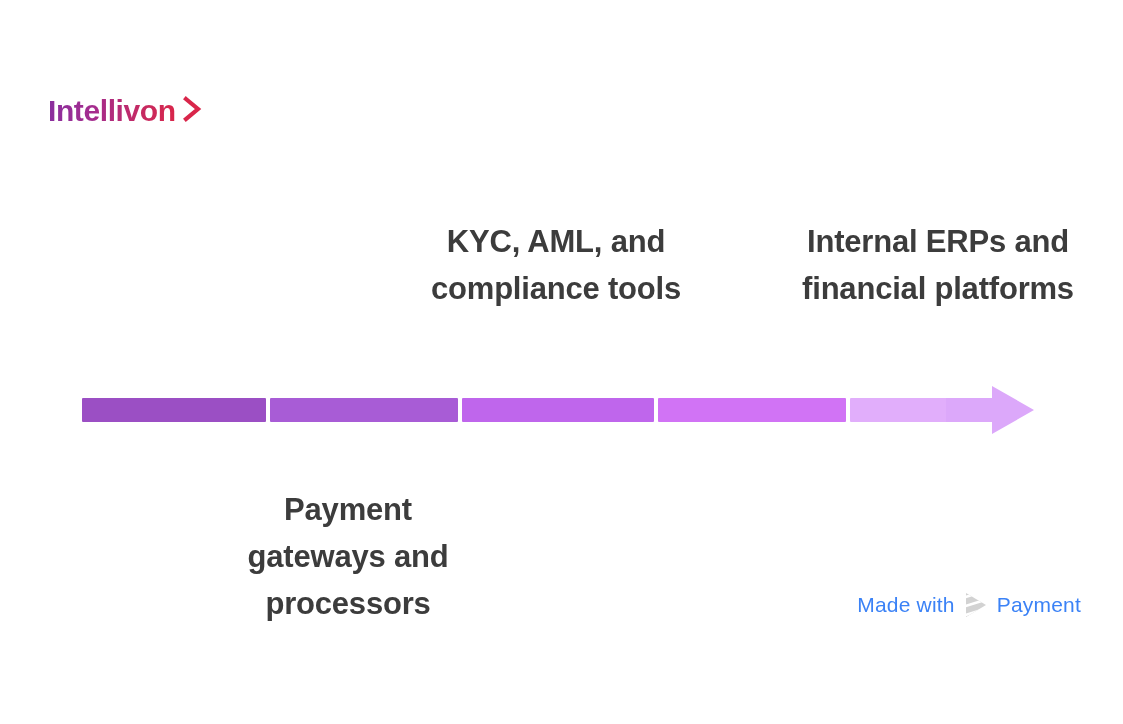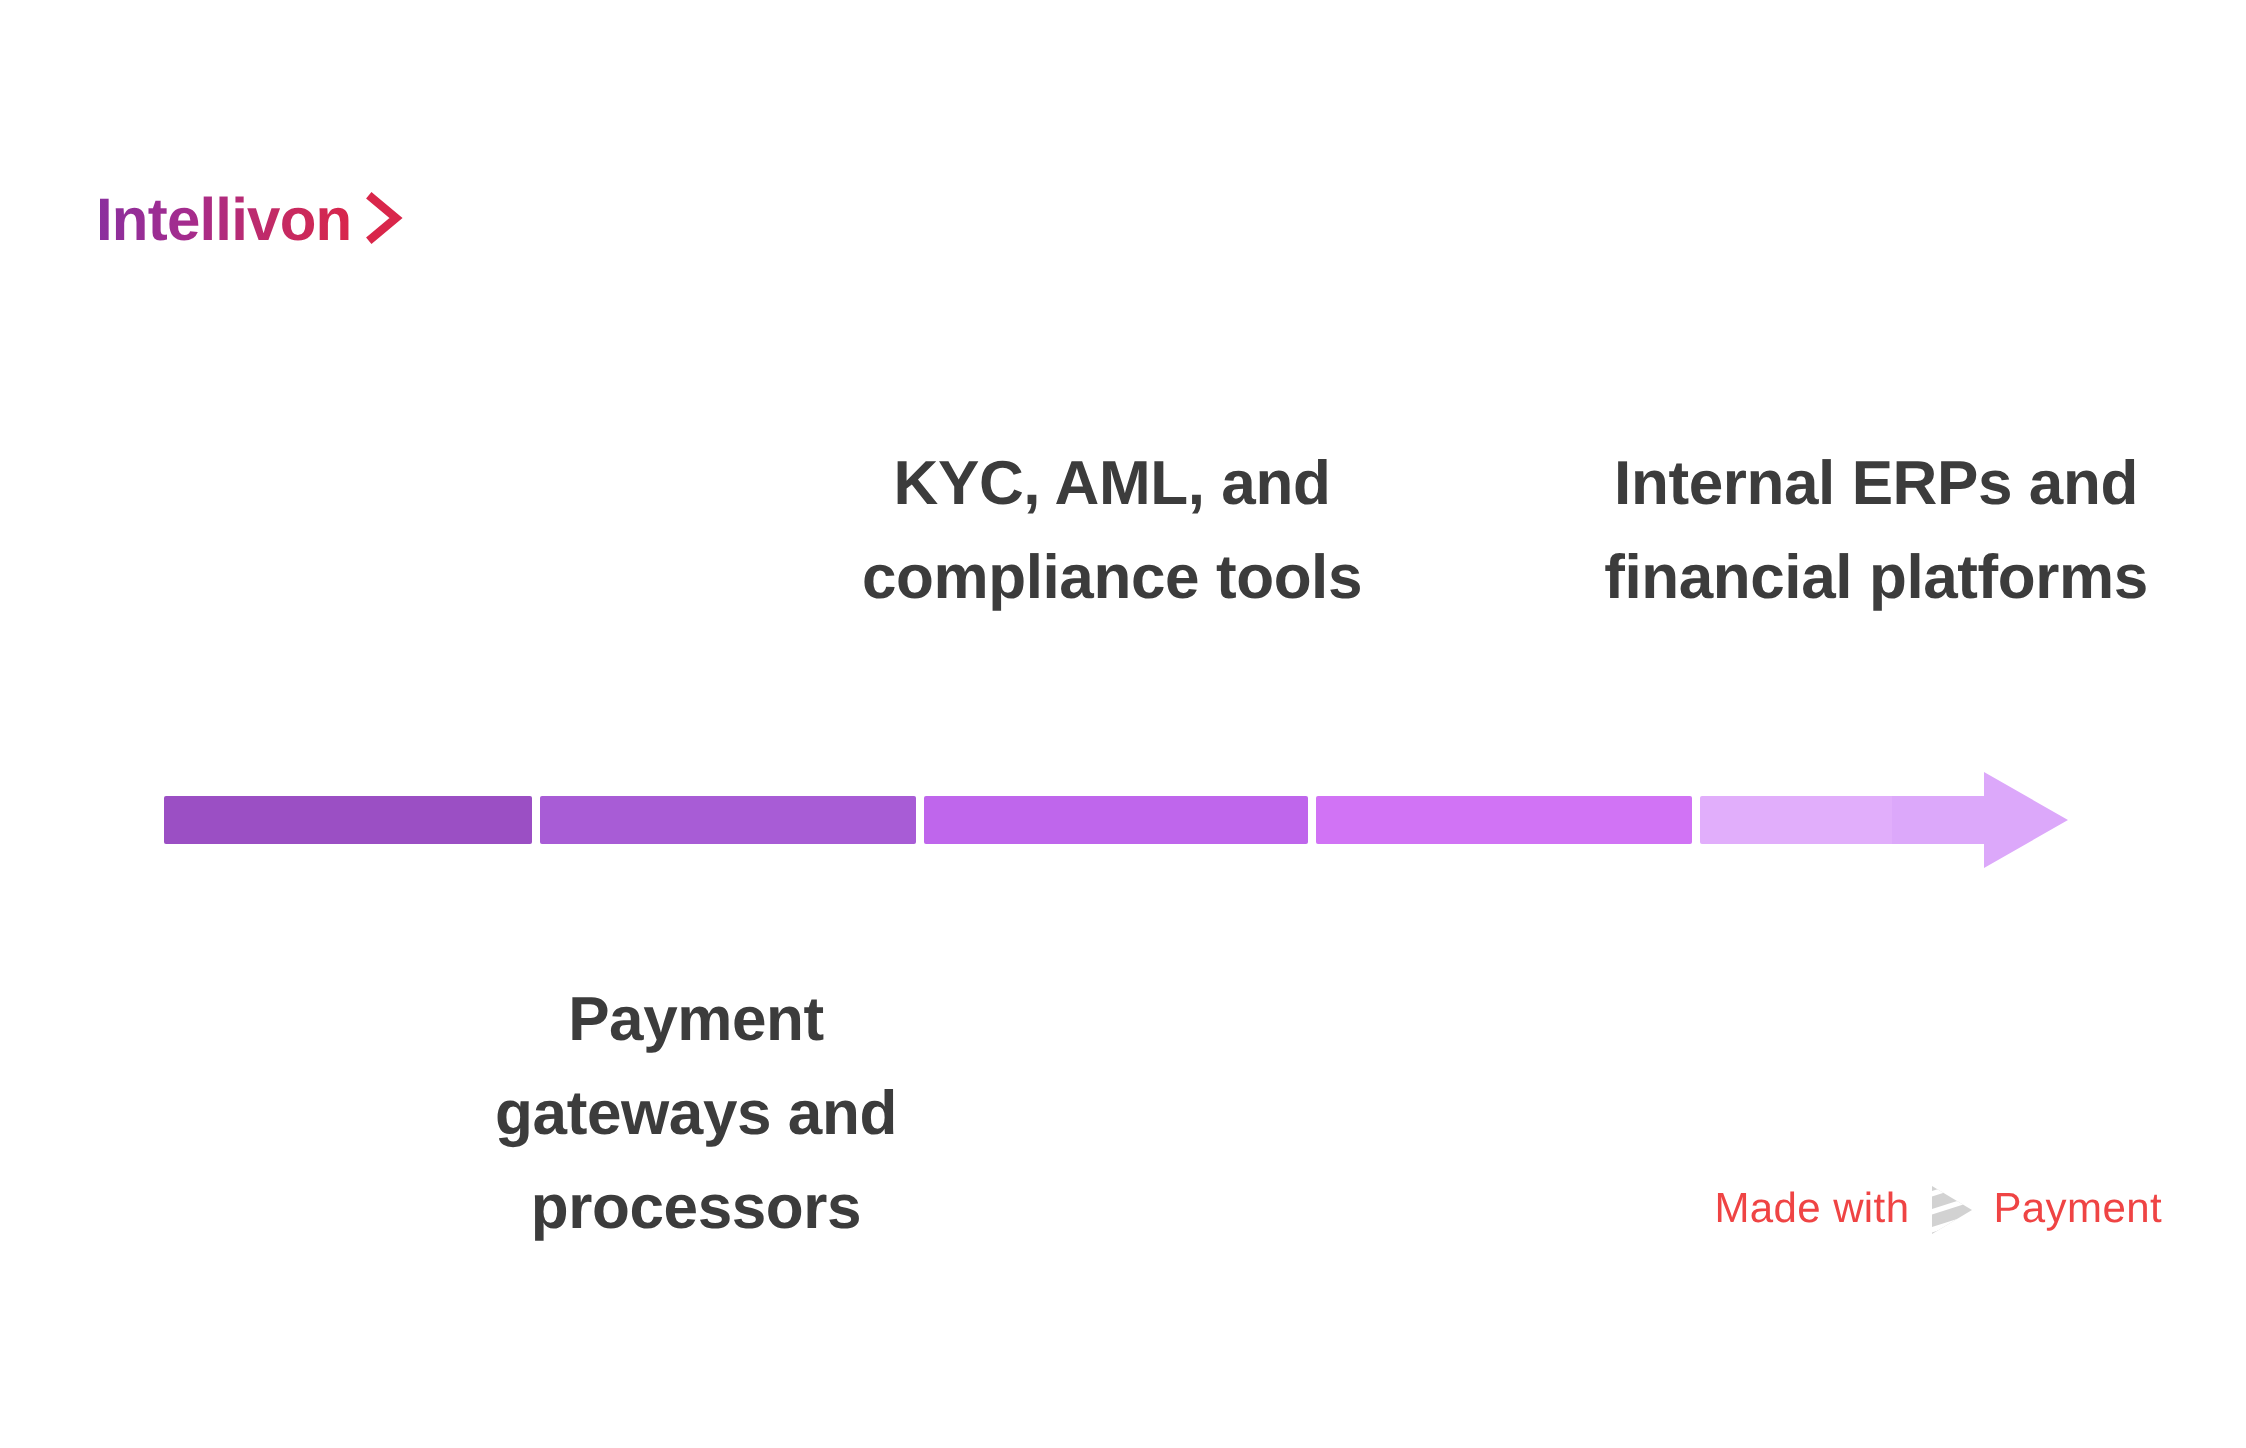--- a/index.html
+++ b/index.html
@@ -99,21 +99,21 @@
   .lbl-5 { left: 802px; width: 272px; top: 218px; }
 
   
   .watermark {
     position: absolute;
     right: 42px;
     bottom: 18px;
     display: flex;
     align-items: center;
     gap: 9px;
-    color: #ef4444;
+    color: #3b82f6;
     font-size: 21px;
     font-weight: 400;
     letter-spacing: 0.2px;
   }
   .napkin-mark { display: block; }
 </style>
 </head>
 <body>
 
 <div id="canvas">

